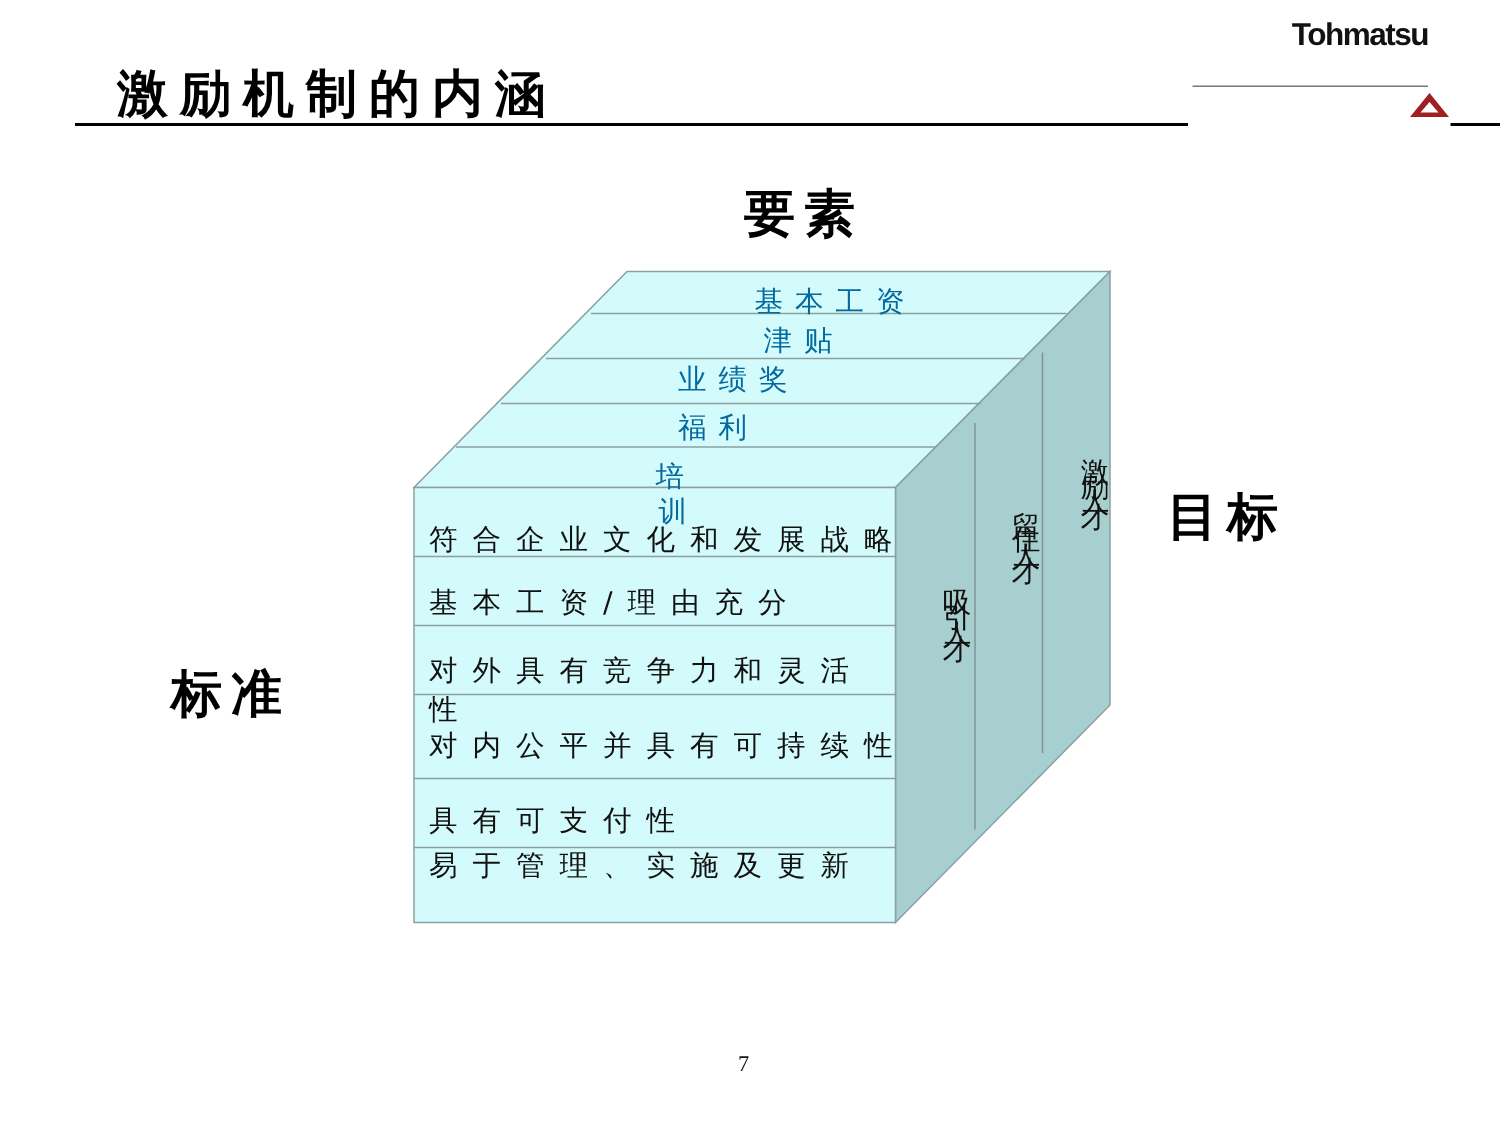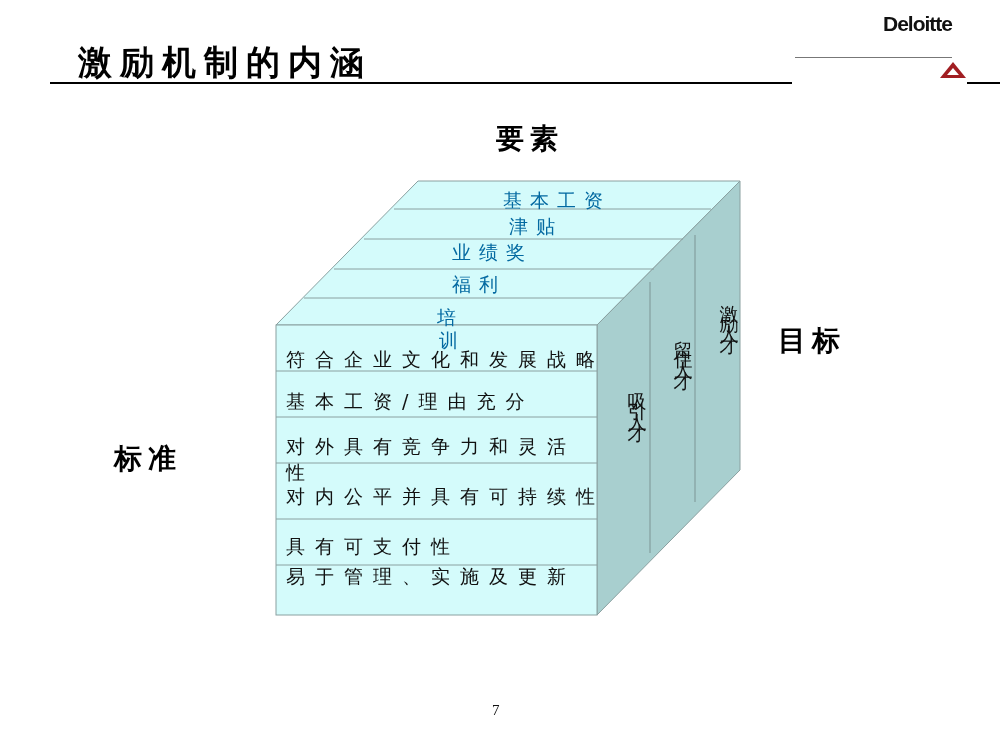--- a/index.html
+++ b/index.html
@@ -9,40 +9,40 @@
       letter-spacing: 8px; color: #000; }
     .rule-left { position: absolute; left: 50px; top: 82px; width: 742px; height: 2px; background: #000; }
     .rule-right { position: absolute; left: 967px; top: 82px; width: 33px; height: 2px; background: #000; }
     .logo { position: absolute; left: 800px; top: 14px; text-align: right; width: 152px;
       font-family: "Liberation Sans", sans-serif; font-weight: bold; color: #111; line-height: 20px;
       letter-spacing: -1px; }
     .logo .l1 { font-size: 21px; }
     .logo .l2 { font-size: 21px; }
     .logo-rule { position: absolute; left: 795px; top: 57px; width: 157px; height: 1px; background: #777; }
     .logo-tri { position: absolute; left: 940px; top: 62px; }
-    .section { position: absolute; font-size: 28px; font-weight: bold; letter-spacing: 6px; color: #000; }
+    .section { position: absolute; font-size: 34px; font-weight: bold; letter-spacing: 6px; color: #000; }
     .cube { position: absolute; left: 0; top: 0; }
     .ttxt { position: absolute; font-size: 19px; letter-spacing: 8px; color: #0369a1;
       font-family: "DejaVu Serif", serif; white-space: nowrap; }
     .ftxt { position: absolute; font-size: 19px; letter-spacing: 10px; color: #111;
       font-family: "DejaVu Sans", sans-serif; white-space: nowrap; }
     .vtxt { position: absolute; font-size: 19px; color: #111; writing-mode: vertical-rl;
       letter-spacing: 10px; font-family: "DejaVu Sans", sans-serif; }
     .pagenum { position: absolute; left: 492px; top: 702px; font-size: 15px;
       font-family: "Liberation Serif", serif; color: #111; }
   </style>
 </head>
 <body>
 
 <div class="title">激励机制的内涵</div>
 <div class="rule-left"></div>
 <div class="rule-right"></div>
 
 <div class="logo">
-  <div class="l2">Deloitte</div>
+  <div class="l2">Tohmatsu</div>
 </div>
 <div class="logo-rule"></div>
 <svg class="logo-tri" width="26" height="16" viewBox="0 0 26 16">
   <polygon points="13,0 26,16 0,16" fill="#a11e22"></polygon>
   <polygon points="13,6 19,13 7,13" fill="#ffffff"></polygon>
 </svg>
 
 <div class="section" style="left:496px; top:120px;">要素</div>
 <div class="section" style="left:778px; top:322px;">目标</div>
 <div class="section" style="left:114px; top:440px;">标准</div>

